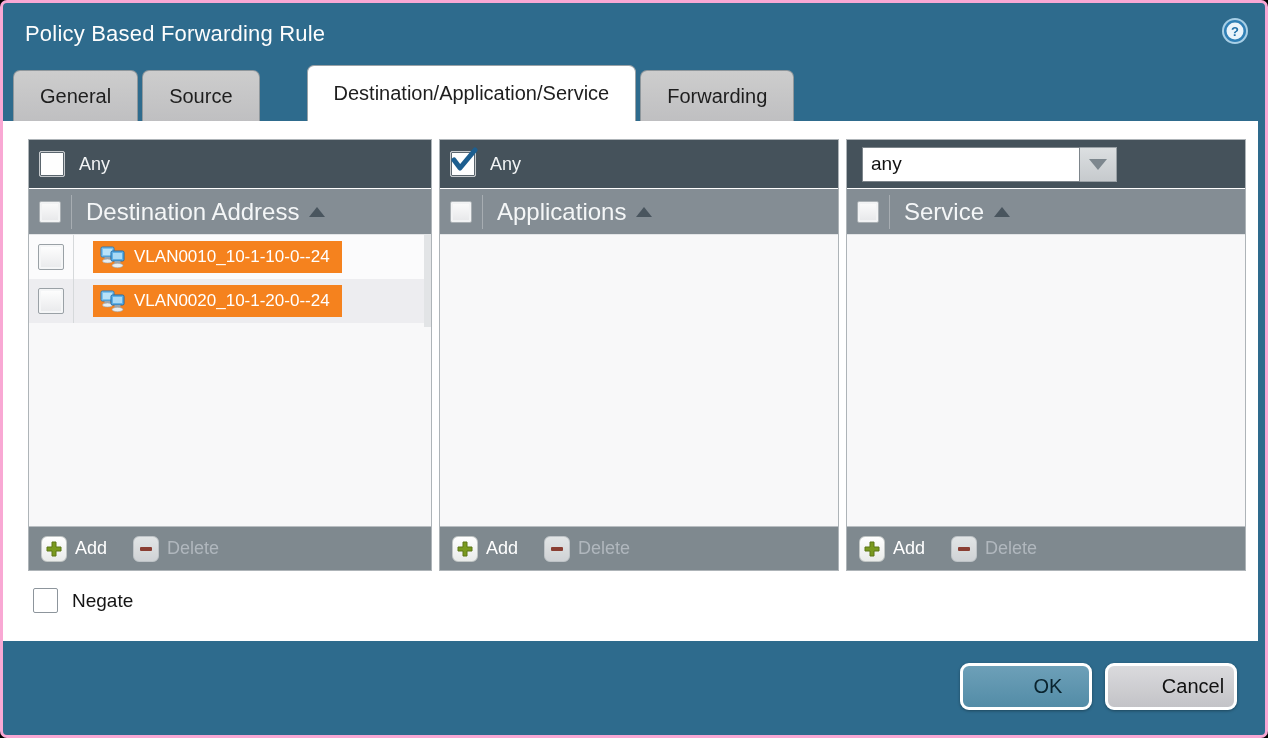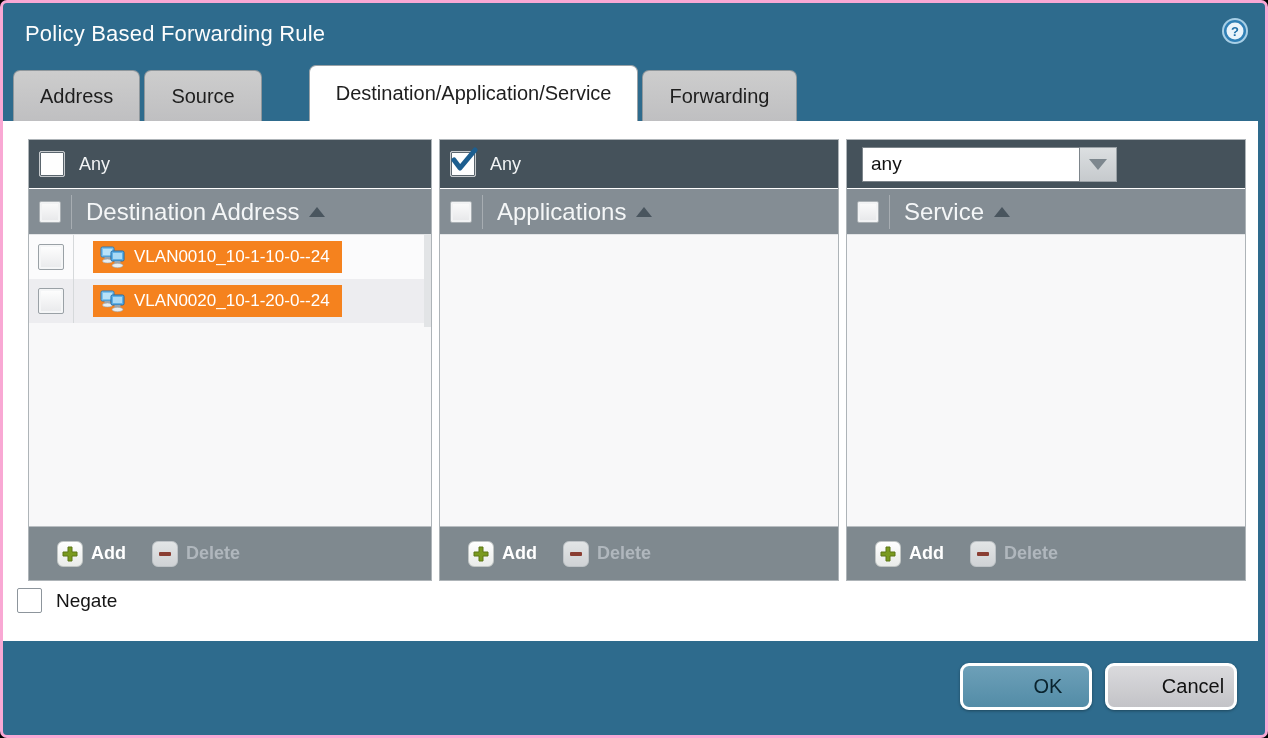--- a/index.html
+++ b/index.html
@@ -49,21 +49,21 @@
   .row { height:44px; display:flex; align-items:center; padding-left:9px; }
   .row.odd  { background:#fbfbfc; }
   .row.even { background:#ededf0; }
   .row .vsep { width:1px; height:44px; background:#d6d9db; margin-left:9px; }
   .chip {
     display:inline-flex; align-items:center; margin-left:19px; height:32px;
     background:#f5821e; padding:0 12px 0 7px; cursor:pointer;
   }
   .chip .chip-label { color:#ffffff; font-size:17px; margin-left:8px; }
 
-  .col-foot { height:54px; background:#7f898f; display:flex; align-items:center; padding-left:28px; border-top:1px solid #b9bec2;font-weight:bold; }
+  .col-foot { height:44px; background:#7f898f; display:flex; align-items:center; padding-left:12px; border-top:1px solid #b9bec2; }
   .btn-add, .btn-del { display:inline-flex; align-items:center; cursor:pointer; }
   .icon-sq {
     width:26px; height:26px; border-radius:6px; display:flex; align-items:center; justify-content:center;
   }
   .icon-sq.add { background:linear-gradient(#ffffff,#e9ebe9); border:1px solid #c0c5c4; }
   .icon-sq.del { background:linear-gradient(#e8eaeb,#d4d7d9); border:1px solid #c2c7ca; }
   .add-label { color:#ffffff; font-size:18px; margin-left:8px; }
   .del-label { color:#b3bac0; font-size:18px; margin-left:8px; }
   .btn-del { margin-left:26px; opacity:.95; }
 
@@ -81,21 +81,21 @@
     width:218px; height:35px; border:1px solid #7d858b; background:#ffffff; color:#111;
     font-size:19px; padding:0 8px; font-family:"Liberation Sans", sans-serif; outline:none;
   }
   .combo-btn {
     width:37px; height:35px; background:linear-gradient(#dcdfe1,#c6cacd); border:1px solid #9aa1a6; border-left:none;
     display:flex; align-items:center; justify-content:center; cursor:pointer;
   }
   .dd-arrow { width:0; height:0; border-left:9px solid transparent; border-right:9px solid transparent; border-top:11px solid #7d878e; }
 
   
-  .negate-row { position:absolute; left:14px; top:467px; display:flex; align-items:center; }
+  .negate-row { position:absolute; left:30px; top:467px; display:flex; align-items:center; }
   .negate-label { font-size:19px; color:#141414; margin-left:14px; }
 
   .dialog-buttons { position:absolute; right:28px; bottom:25px; display:flex; gap:13px; }
   .dlg-btn {
     width:132px; height:47px; border-radius:9px; border:3px solid #ffffff;
     font-size:20px; font-family:"Liberation Sans", sans-serif; cursor:pointer;
     box-shadow:0 1px 3px rgba(0,0,0,.35);
     padding-left:44px;
   }
   .dlg-btn.ok { background:linear-gradient(#6da0b8,#538ca7); color:#09232e; }
@@ -112,21 +112,21 @@
       <svg width="28" height="28" viewBox="0 0 28 28">
         <circle cx="14" cy="14" r="13" fill="#a8cfe6"></circle>
         <circle cx="14" cy="14" r="11" fill="#2f7fb5"></circle>
         <circle cx="14" cy="14" r="8.5" fill="#eaf4fb"></circle>
         <text x="14" y="19" font-size="13" font-family="Liberation Sans, sans-serif" font-weight="bold" fill="#1f6fa8" text-anchor="middle">?</text>
       </svg>
     </div>
   </div>
 
   <div class="tabs">
-    <div class="tab">Address</div>
+    <div class="tab">General</div>
     <div class="tab">Source</div>
     <div class="tab active">Destination/Application/Service</div>
     <div class="tab">Forwarding</div>
   </div>
 
   <div class="content">
     <div class="columns">
 
       <div class="col first">
         <div class="col-any">

